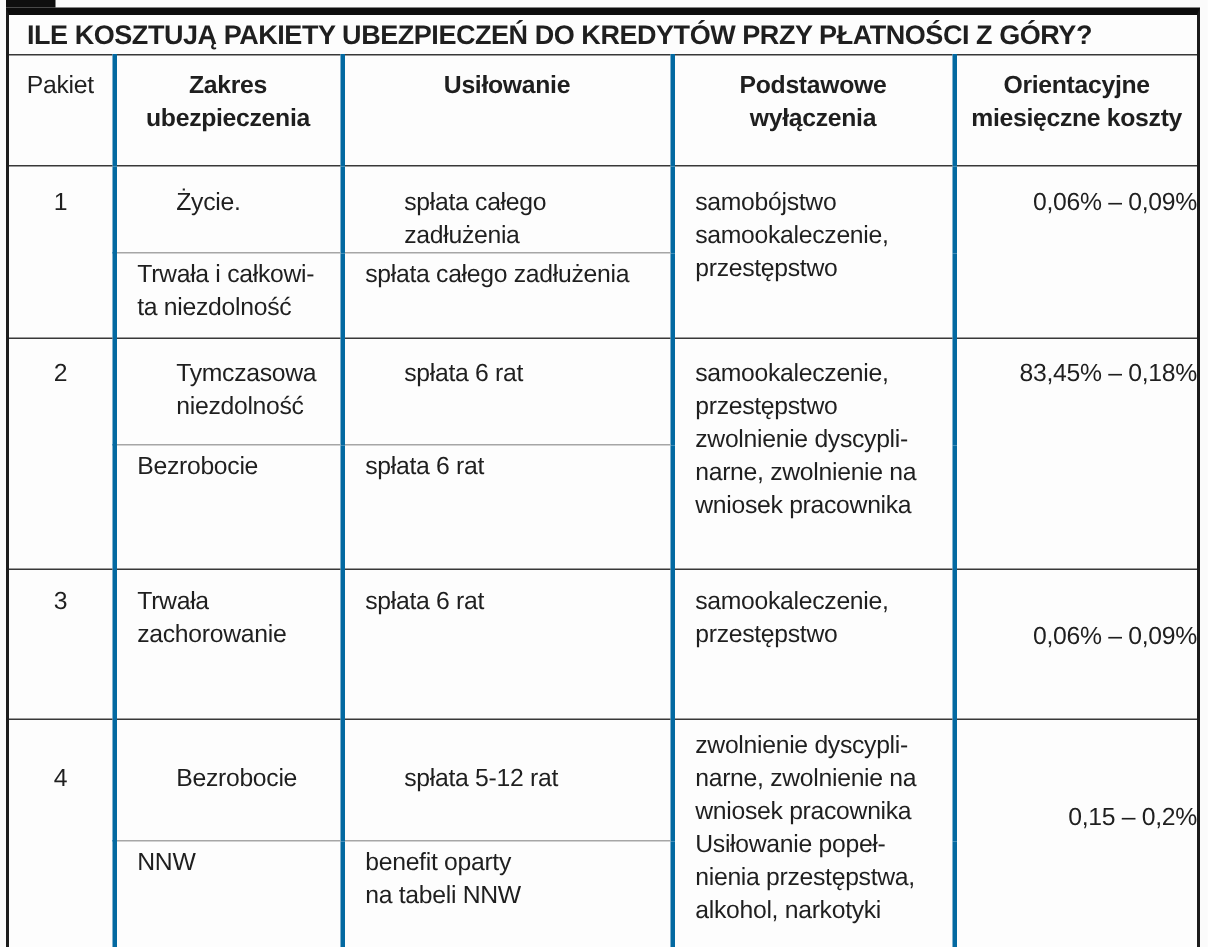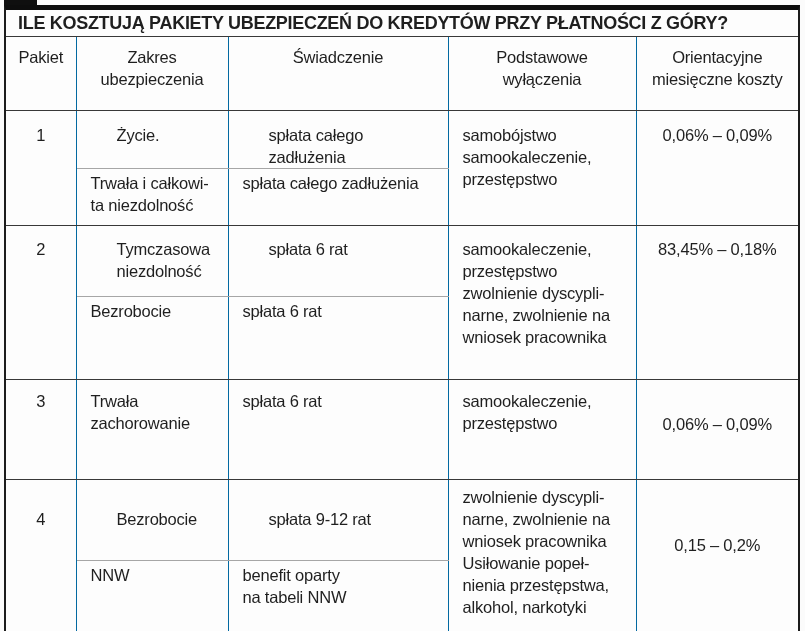--- a/index.html
+++ b/index.html
@@ -26,21 +26,21 @@
     border-right: 2px solid #1c1c1c;
     box-shadow: 0 2px 0 rgba(120,120,120,0.55);
     background: #fdfdfd;
   }
   table.main {
     border-collapse: collapse;
     table-layout: fixed;
     width: 792px;
   }
   td, th {
-    border-right: 1px solid #0369a1;
+    border-right: 3px solid #0369a1;
     border-bottom: 1px solid #383838;
     vertical-align: top;
     font-size: 16.5px;
     line-height: 22px;
     letter-spacing: -0.2px;
     white-space: pre-line;
     padding: 0;
     overflow: hidden;
   }
   .last-col { border-right: none; }
@@ -51,28 +51,28 @@
     font-weight: bold;
     font-size: 18px;
     letter-spacing: -0.3px;
     padding: 2px 0 0 12px;
     white-space: nowrap;
   }
   
   tr.header-row th {
     height: 64px;
     text-align: center;
-    font-weight: normal;
+    font-weight: bold;
     padding-top: 9px;
   }
   tr.header-row th.th-pakiet { font-weight: normal; }
 
   .c-pakiet { text-align: center; }
   .c-text   { padding-left: 14px; padding-right: 6px; }
-  .c-koszt  { text-align: center; }
+  .c-koszt  { text-align: right; }
 
   
   .sub-divider { border-bottom: 1px solid #a6a6a6; padding-left: 40px; }
 
   
   tr.r1a td { height: 39px; padding-top: 13px; }
   tr.r1b td { height: 53px; padding-top: 3px; margin-top: 16px; }
   tr.r2a td { height: 58px; padding-top: 12px; }
   tr.r2b td { height: 79px; padding-top: 3px; }
   tr.r3  td { height: 66px; padding-top: 10px; }
@@ -99,21 +99,21 @@
 
     <tbody>
         <tr class="title-row">
       <td colspan="5" class="last-col">ILE KOSZTUJĄ PAKIETY UBEZPIECZEŃ DO KREDYTÓW PRZY PŁATNOŚCI Z GÓRY?</td>
     </tr>
 
     <tr class="header-row">
       <th class="th-pakiet">Pakiet</th>
       <th>Zakres
 ubezpieczenia</th>
-      <th>Świadczenie</th>
+      <th>Usiłowanie</th>
       <th>Podstawowe
 wyłączenia</th>
       <th class="last-col">Orientacyjne
 miesięczne koszty</th>
     </tr>
 
     <tr class="r1a">
       <td class="c-pakiet" rowspan="2">1</td>
       <td class="c-text sub-divider">Życie.</td>
       <td class="c-text sub-divider">spłata całego zadłużenia</td>
@@ -151,21 +151,21 @@
 zachorowanie</td>
       <td class="c-text">spłata 6 rat</td>
       <td class="c-text c-wyl">samookaleczenie,
 przestępstwo</td>
       <td class="c-koszt last-col">0,06% – 0,09%</td>
     </tr>
 
     <tr class="r4a">
       <td class="c-pakiet" rowspan="2">4</td>
       <td class="c-text sub-divider">Bezrobocie</td>
-      <td class="c-text sub-divider">spłata 9-12 rat</td>
+      <td class="c-text sub-divider">spłata 5-12 rat</td>
       <td class="c-text c-wyl" rowspan="2">zwolnienie dyscypli-
 narne, zwolnienie na
 wniosek pracownika
 Usiłowanie popeł-
 nienia przestępstwa,
 alkohol, narkotyki</td>
       <td class="c-koszt last-col" rowspan="2">0,15 – 0,2%</td>
     </tr>
     <tr class="r4b">
       <td class="c-text">NNW</td>

